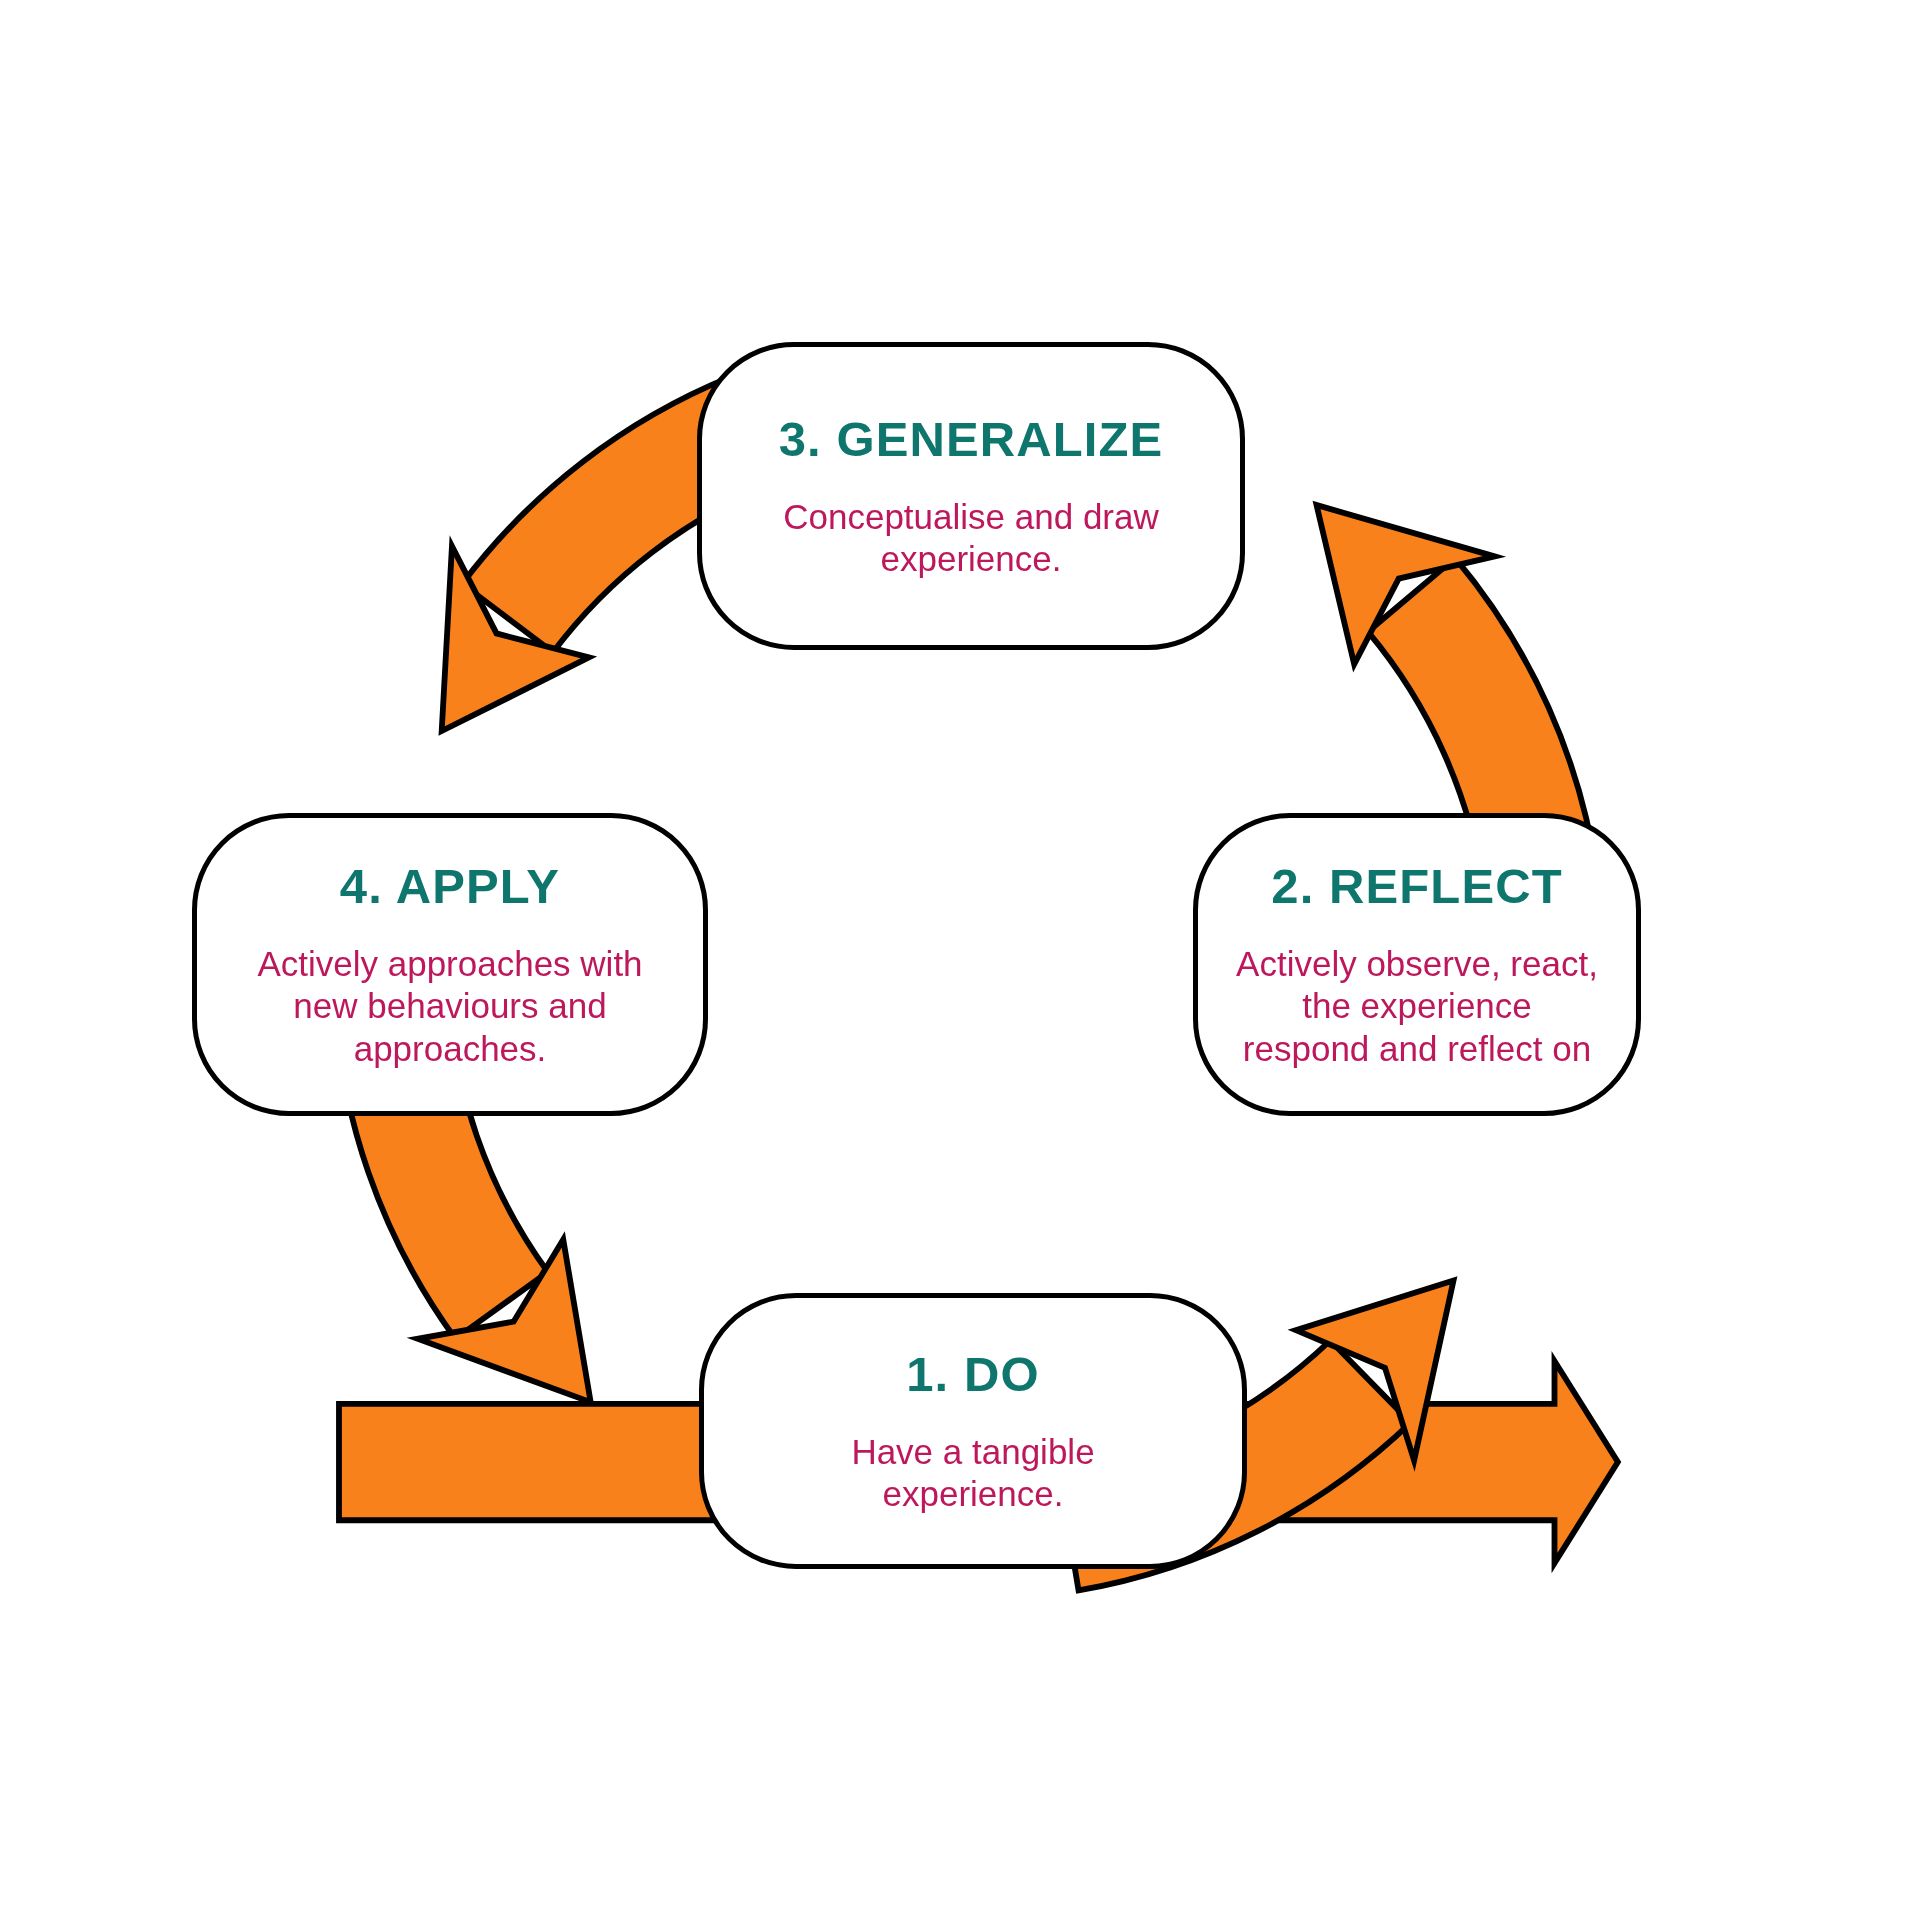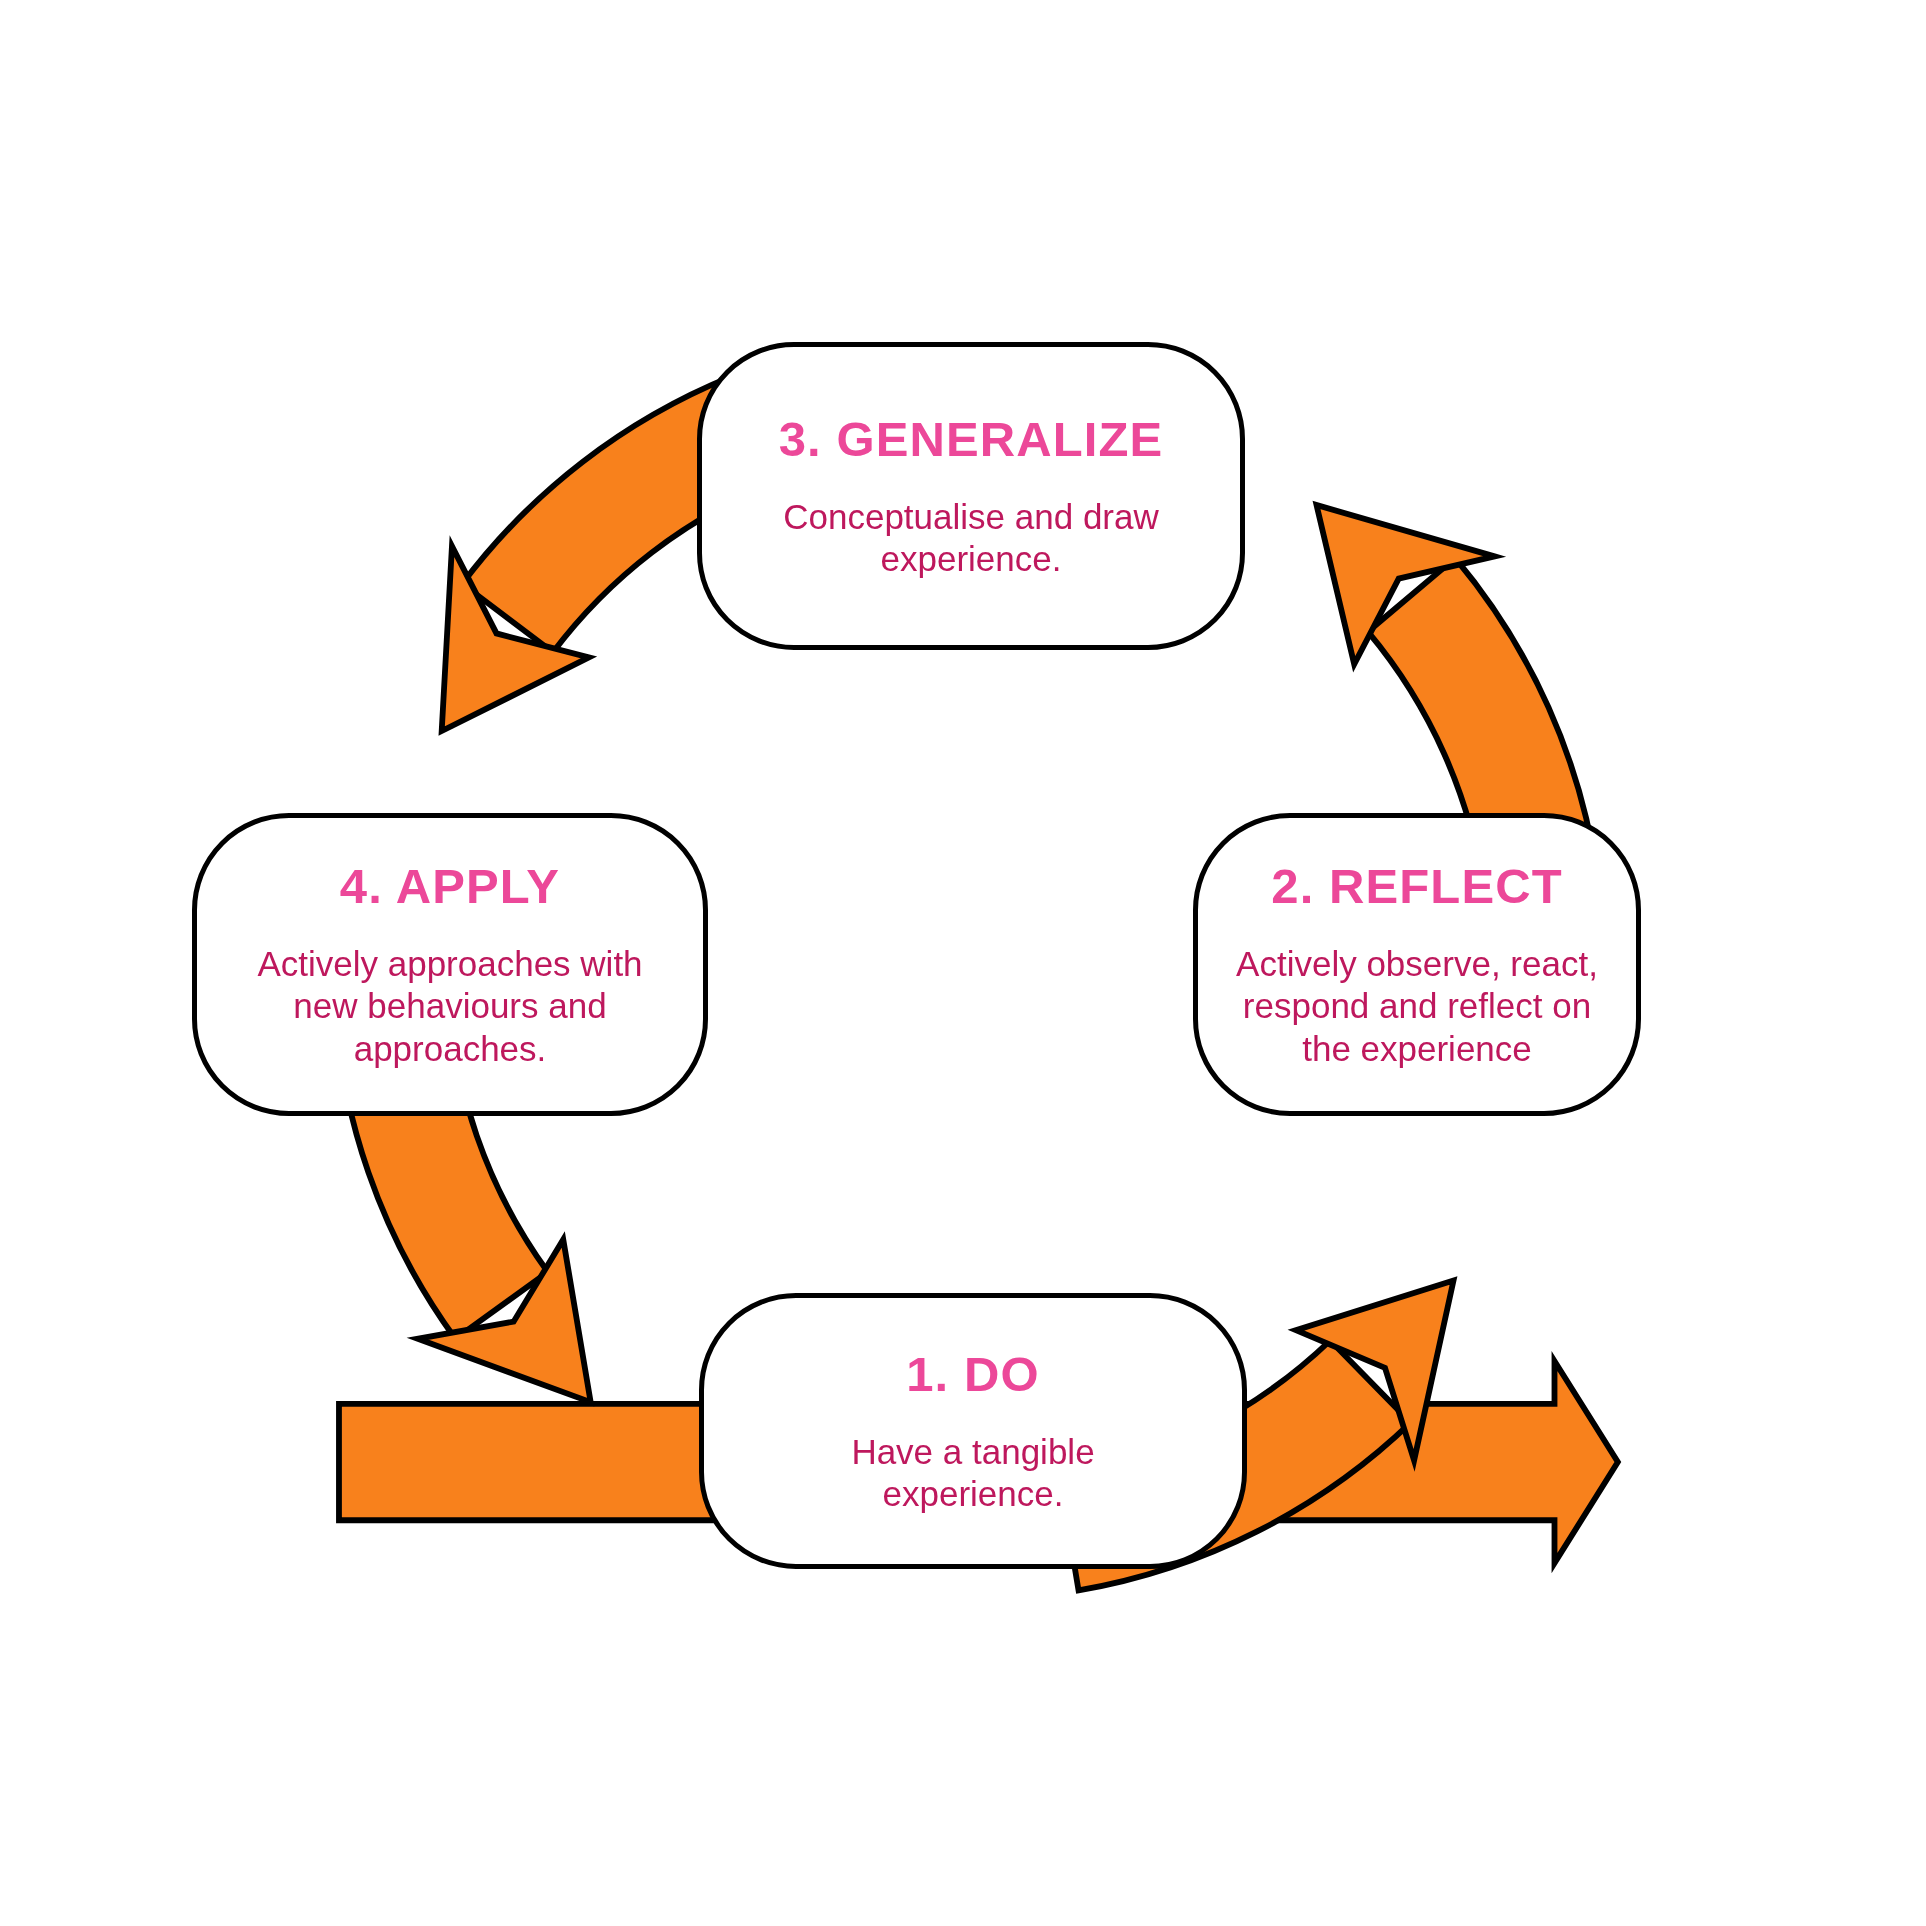--- a/index.html
+++ b/index.html
@@ -32,21 +32,21 @@
     flex-direction: column;
     align-items: center;
     justify-content: center;
     text-align: center;
     padding: 23px 34px;
   }
   .step-title {
     font-weight: bold;
     font-size: 49px;
     letter-spacing: 1.1px;
-    color: #ec4899;
+    color: #0f766e;
     margin-bottom: 28.5px;
     white-space: nowrap;
   }
   .step-desc {
     font-size: 35px;
     line-height: 1.22;
     color: #be185d;
   }
   .box-generalize { left: 697px; top: 342px;  width: 548px; height: 308px; }
   .box-reflect    { left: 1193px; top: 813px; width: 448px; height: 303px; }
@@ -80,22 +80,22 @@
     <div class="step-desc">
       <div>Conceptualise and draw</div>
       <div>experience.</div>
     </div>
   </div>
 
   <div class="step-box box-reflect">
     <div class="step-title">2. REFLECT</div>
     <div class="step-desc">
       <div>Actively observe, react,</div>
+      <div>the experience</div>
       <div>respond and reflect on</div>
-      <div>the experience</div>
     </div>
   </div>
 
   <div class="step-box box-apply">
     <div class="step-title">4. APPLY</div>
     <div class="step-desc">
       <div>Actively approaches with</div>
       <div>new behaviours and</div>
       <div>approaches.</div>
     </div>

